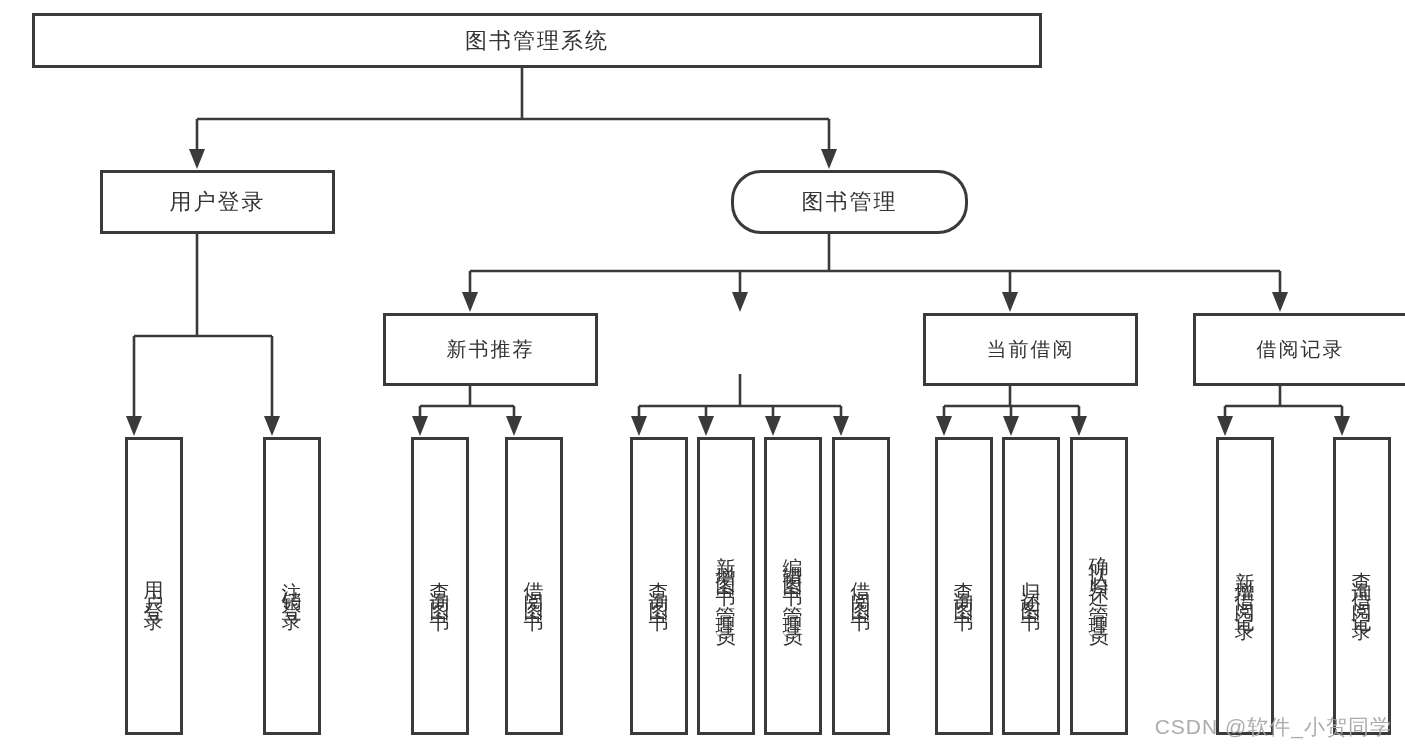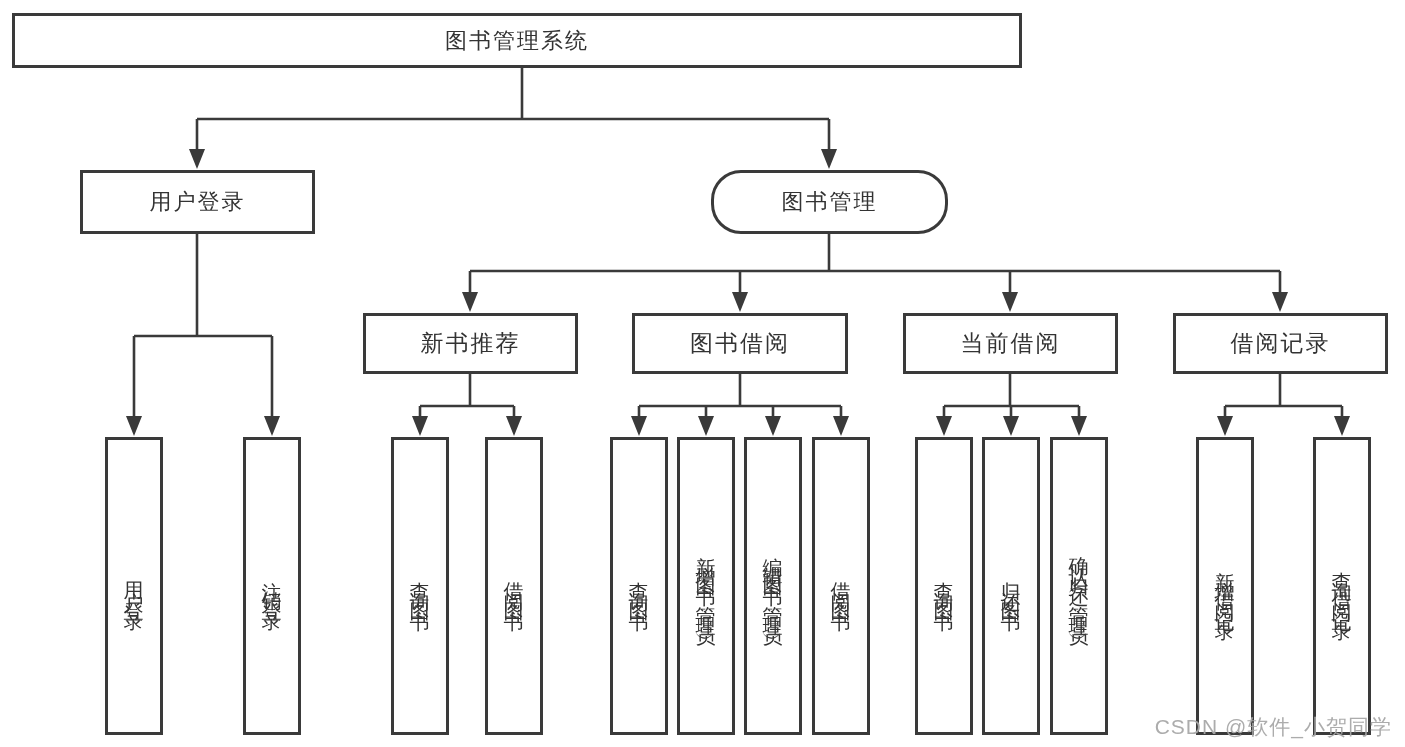--- a/index.html
+++ b/index.html
@@ -29,27 +29,28 @@
     box-sizing: border-box;
     border: 3px solid #3a3a3a;
     background: #ffffff;
     display: flex;
     align-items: center;
     justify-content: center;
     font-size: 22px;
     letter-spacing: 2px;
     color: #333333;
     text-align: right;
+    margin-left: 20px;
   }
   .node.root {
     left: 12px; top: 13px; width: 1010px; height: 55px;
     font-size: 22px;
   }
   .node.lvl2 { top: 170px; height: 64px; }
-  .node.lvl3 { top: 313px; height: 61px; font-size: 23px; }
+  .node.lvl3 { top: 313px; height: 73px; font-size: 20px; }
   .node.leaf {
     top: 437px;
     width: 58px;
     height: 298px;
     writing-mode: vertical-rl;
     text-orientation: mixed;
     font-size: 20px;
     letter-spacing: 10px;
     line-height: 1;
     padding: 6px 0;
@@ -142,21 +143,20 @@
       <polygon points="1334,416 1350,416 1342,436"></polygon>
     </g>
   </svg>
 
   <div class="node root">图书管理系统</div>
 
   <div class="node lvl2" style="left:80px; width:235px;">用户登录</div>
   <div class="node lvl2" style="left:711px; width:237px;border-radius:30px;">图书管理</div>
 
   <div class="node lvl3" style="left:363px; width:215px;">新书推荐</div>
-  <div class="node lvl3" style="left:632px; width:216px;">图书借阅</div>
   <div class="node lvl3" style="left:1173px; width:215px;">借阅记录</div>
   <div class="node lvl3" style="left:903px; width:215px;">当前借阅</div>
 
   <div class="node leaf" style="left:105px;">用户登录</div>
   <div class="node leaf" style="left:243px;">注销登录</div>
 
   <div class="node leaf" style="left:391px;">查询图书</div>
   <div class="node leaf" style="left:485px;">借阅图书</div>
 
   <div class="node leaf" style="left:610px;">查询图书</div>

